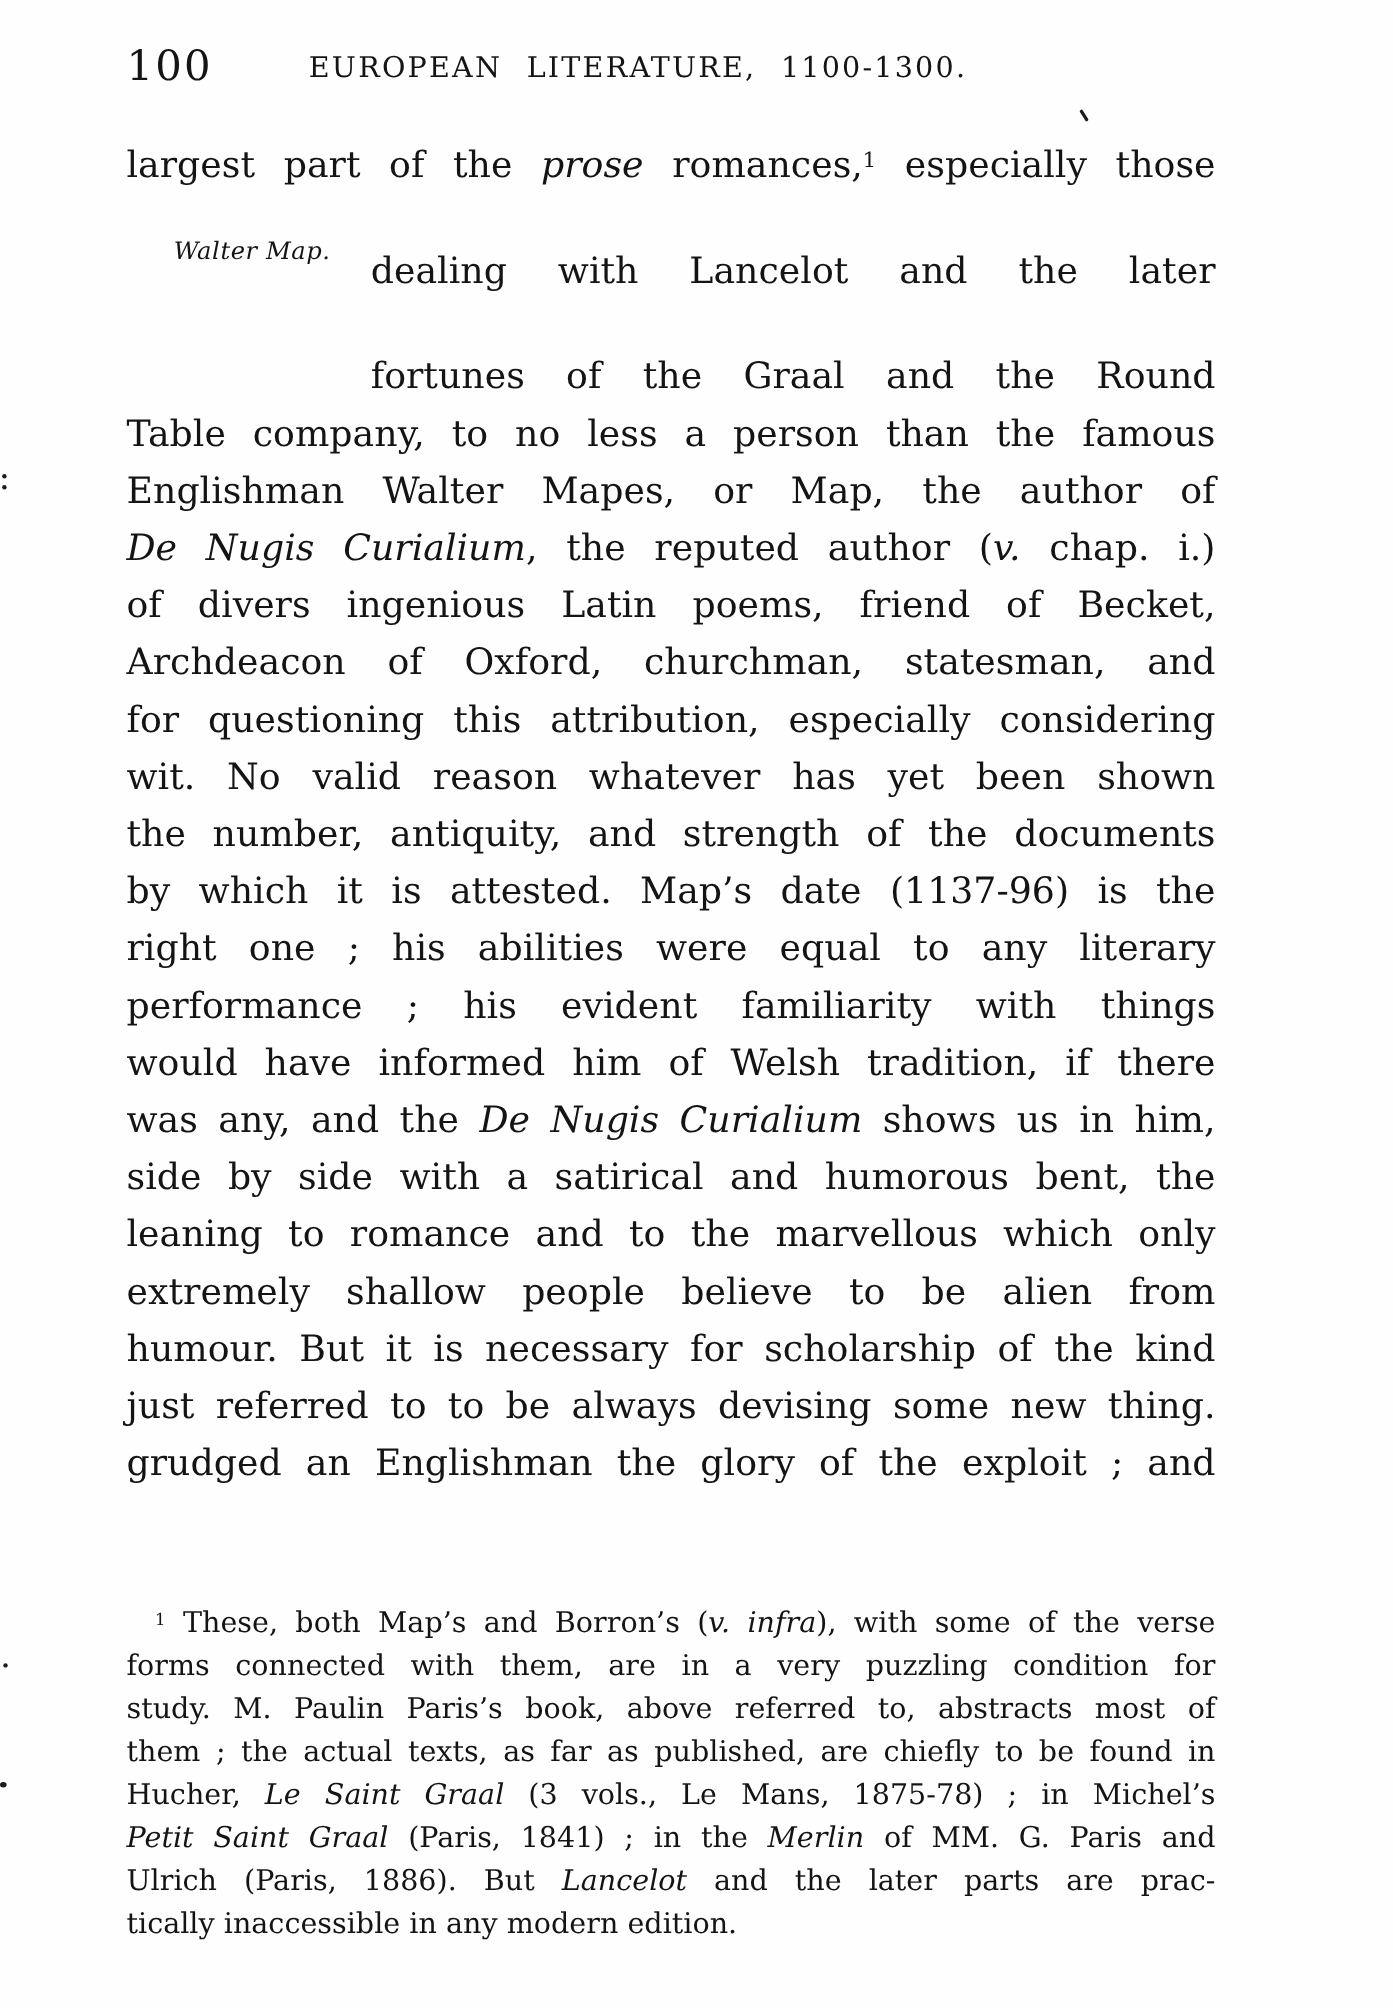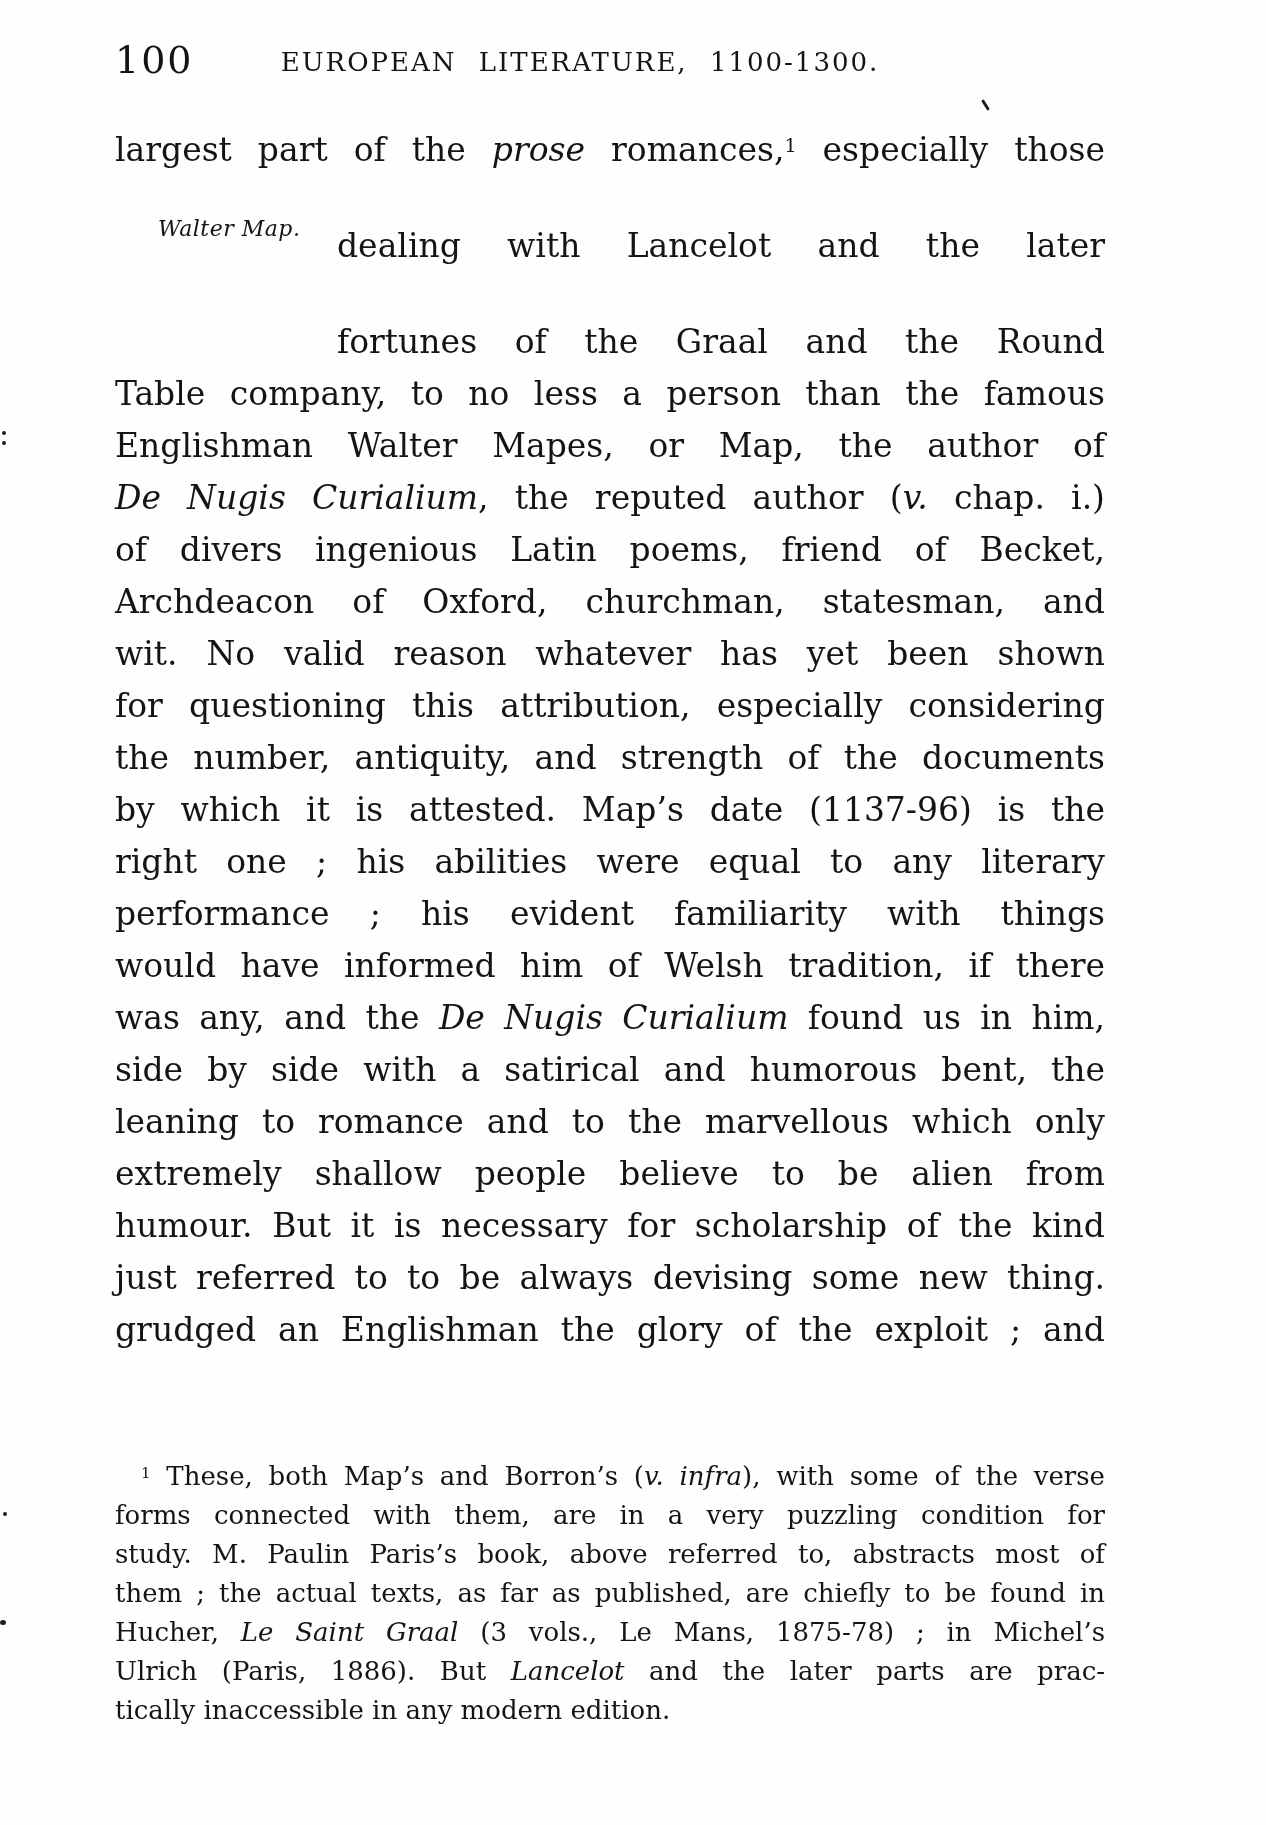--- a/index.html
+++ b/index.html
@@ -133,42 +133,43 @@
 
   <div class="bodytext">
       <div class="line"><span>largest part of the </span><i>prose</i><span> romances,</span><sup>1</sup><span> especially those</span></div>
       <div class="line indented"><span>dealing with Lancelot and the later</span></div>
       <div class="line indented"><span>fortunes of the Graal and the Round</span></div>
       <div class="line"><span>Table company, to no less a person than the famous</span></div>
       <div class="line"><span>Englishman Walter Mapes, or Map, the author of</span></div>
       <div class="line"><i>De Nugis Curialium</i><span>, the reputed author (</span><i>v.</i><span> chap. i.)</span></div>
       <div class="line"><span>of divers ingenious Latin poems, friend of Becket,</span></div>
       <div class="line"><span>Archdeacon of Oxford, churchman, statesman, and</span></div>
+      <div class="line"><span>for questioning this attribution, especially considering</span></div>
       <div class="line"><span>wit.  No valid reason whatever has yet been shown</span></div>
-      <div class="line"><span>for questioning this attribution, especially considering</span></div>
       <div class="line"><span>the number, antiquity, and strength of the documents</span></div>
       <div class="line"><span>by which it is attested.  Map’s date (1137-96) is the</span></div>
       <div class="line"><span>right one ; his abilities were equal to any literary</span></div>
       <div class="line"><span>performance ; his evident familiarity with things</span></div>
       <div class="line"><span>would have informed him of Welsh tradition, if there</span></div>
-      <div class="line"><span>was any, and the </span><i>De Nugis Curialium</i><span> found us in him,</span></div>
+      <div class="line"><span>was any, and the </span><i>De Nugis Curialium</i><span> shows us in him,</span></div>
       <div class="line"><span>side by side with a satirical and humorous bent, the</span></div>
       <div class="line"><span>leaning to romance and to the marvellous which only</span></div>
       <div class="line"><span>extremely shallow people believe to be alien from</span></div>
       <div class="line"><span>humour.  But it is necessary for scholarship of the kind</span></div>
       <div class="line"><span>just referred to to be always devising some new thing.</span></div>
       <div class="line"><span>grudged an Englishman the glory of the exploit ; and</span></div>
     </div>
 
   <div class="footnote">
       <div class="line indent-sm"><sup>1</sup><span> These, both Map’s and Borron’s (</span><i>v. infra</i><span>), with some of the verse</span></div>
       <div class="line"><span>forms connected with them, are in a very puzzling condition for</span></div>
       <div class="line"><span>study.  M. Paulin Paris’s book, above referred to, abstracts most of</span></div>
       <div class="line"><span>them ; the actual texts, as far as published, are chiefly to be found in</span></div>
       <div class="line"><span>Hucher, </span><i>Le Saint Graal</i><span> (3 vols., Le Mans, 1875-78) ; in Michel’s</span></div>
+      <div class="line"><i>Petit Saint Graal</i><span> (Paris, 1841) ; in the </span><i>Merlin</i><span> of MM. G. Paris and</span></div>
       <div class="line"><span>Ulrich (Paris, 1886).  But </span><i>Lancelot</i><span> and the later parts are prac-</span></div>
       <div class="line flush-last"><span>tically inaccessible in any modern edition.</span></div>
     </div>
 
   <div class="artifact tick" style="left:984px; top:99px;"></div>
   <div class="artifact dot" style="left:2px; top:431px; width:4px; height:4px;"></div>
   <div class="artifact dot" style="left:2px; top:441px; width:4px; height:4px;"></div>
   <div class="artifact dot" style="left:3px; top:1512px; width:4px; height:4px;"></div>
   <div class="artifact dot" style="left:0px; top:1620px; width:6px; height:5px;"></div>
 </div>

